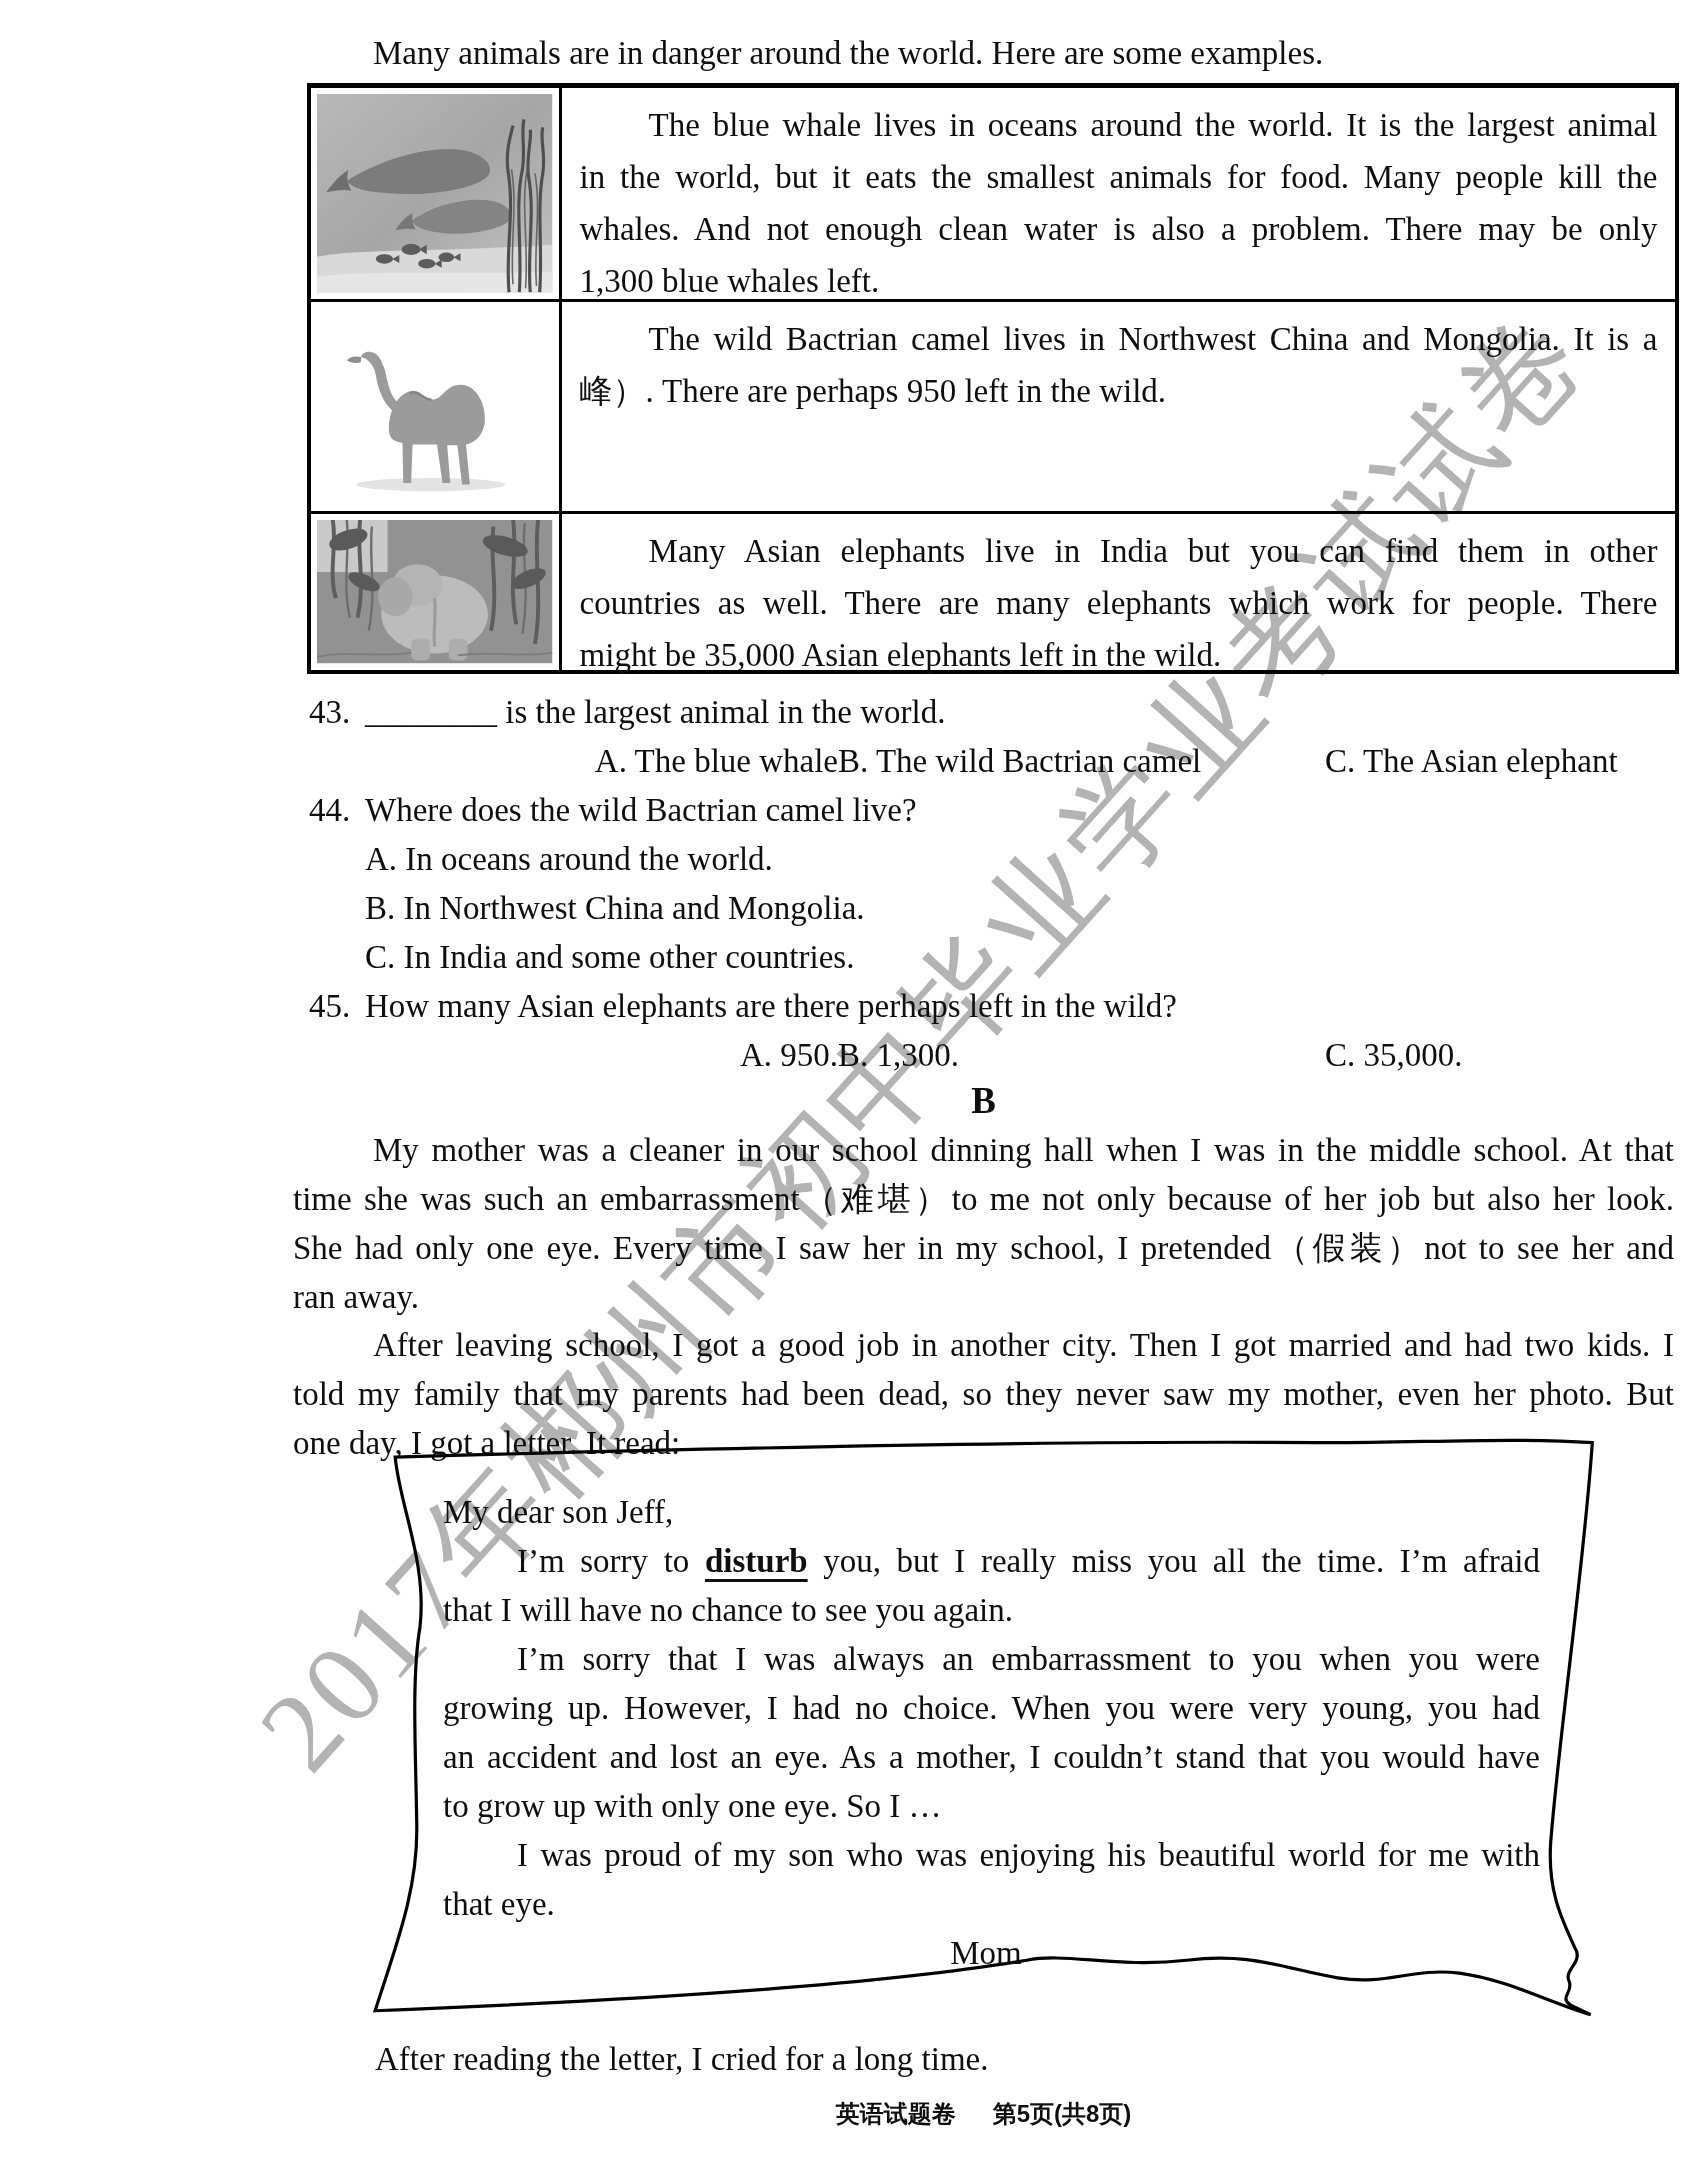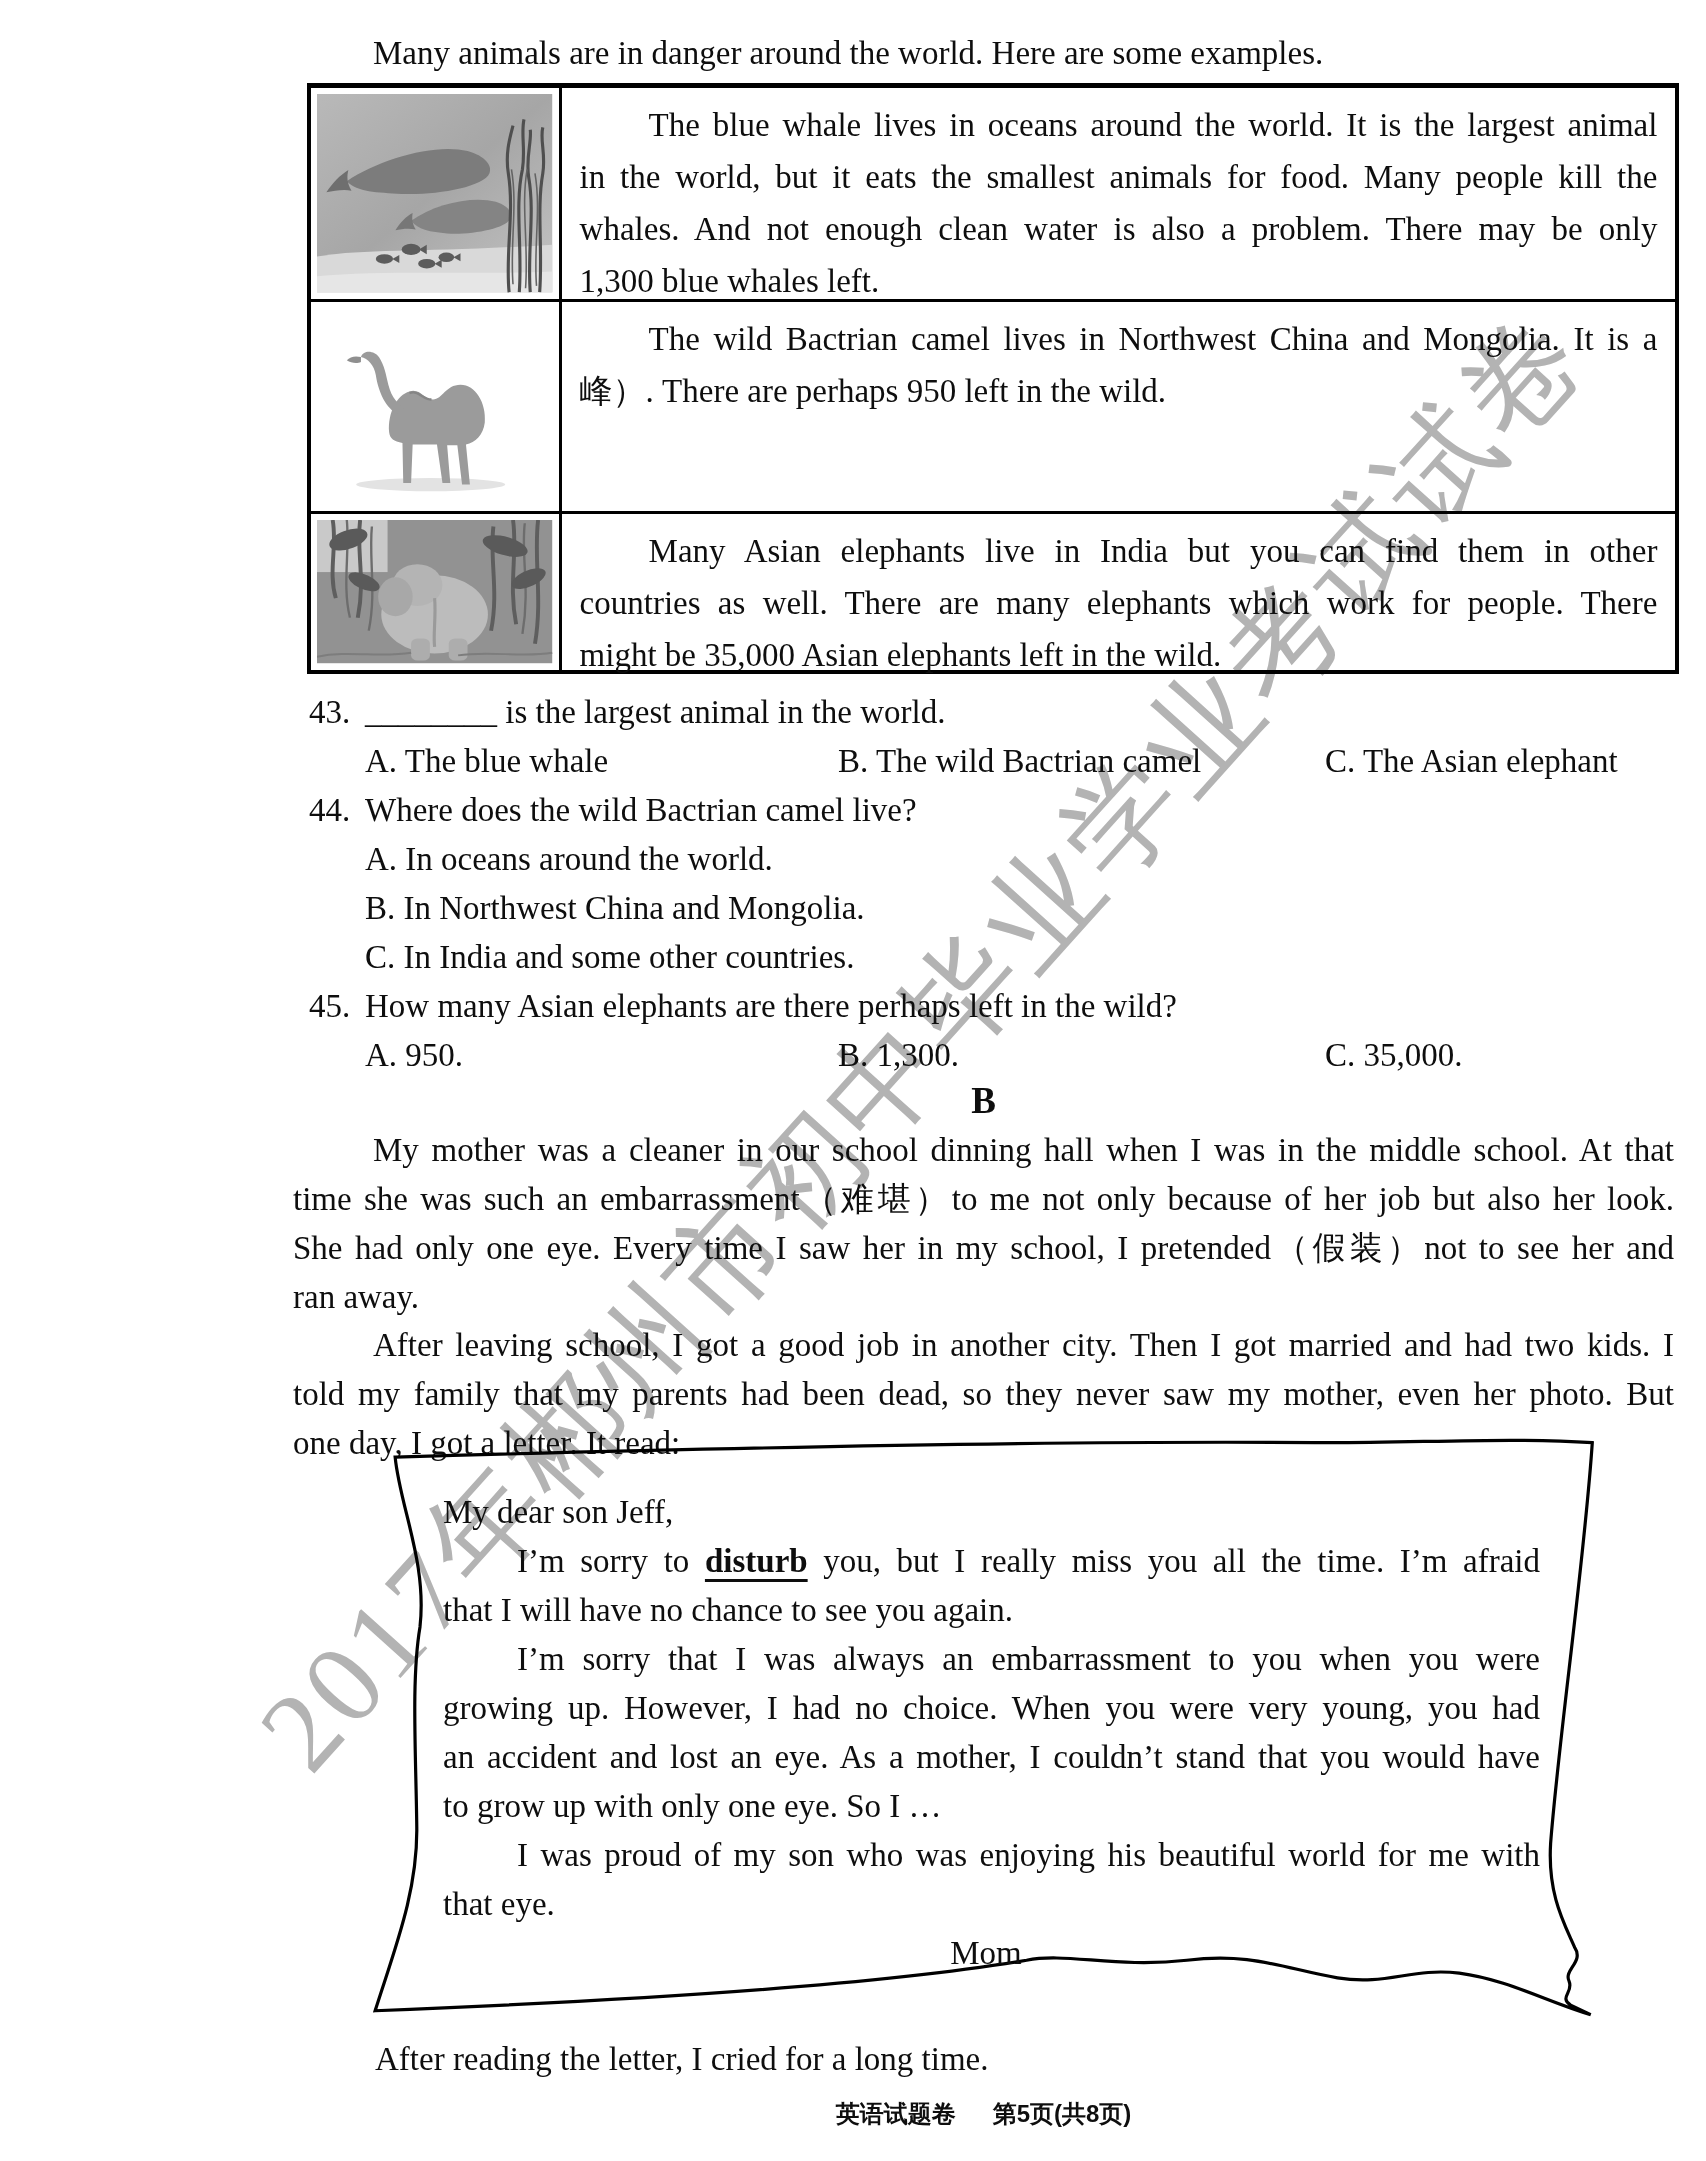--- a/index.html
+++ b/index.html
@@ -23,21 +23,21 @@
   .ttext{padding:11.2px 17.6px 0 17.6px;}
   .ttext .tline{line-height:52px;min-height:52px;}
   .ttext .ind{text-indent:69px;}
   .rowb{border-top:3.2px solid #000;}
   .photo{width:100%;height:100%;}
   
   .qsec{left:293px;top:688px;width:1381px;}
   .qrow{height:49px;line-height:49px;white-space:nowrap;}
   .qnum{display:inline-block;width:56px;margin-left:16px;}
   .optrow{padding-left:72px;}
-  .oa{display:inline-block;width:473px;}
+  .oa{display:inline-block;width:473px;text-align:right;}
   .ob{display:inline-block;width:487px;}
   .optline{padding-left:72px;}
   
   .blabel{left:293px;top:1076px;width:1381px;text-align:center;font-weight:bold;font-size:37px;line-height:50px;}
   .para1{left:293px;top:1126px;width:1381px;}
   .para2{left:293px;top:1321px;width:1381px;}
   .lettersvg{left:345px;top:1425px;z-index:2;}
   .lettertext{left:443px;top:1488px;width:1097px;z-index:3;}
   .lettertext .ind{text-indent:74px;}
   .closing{left:293px;top:2035px;width:1381px;text-indent:82px;}

